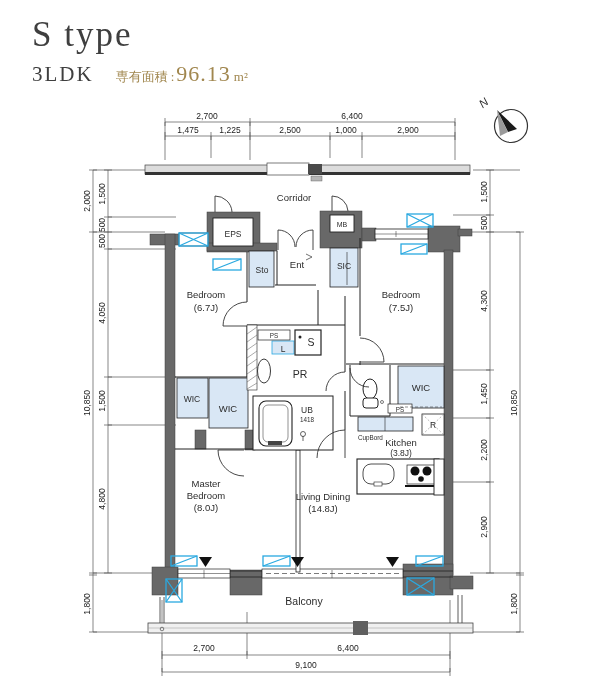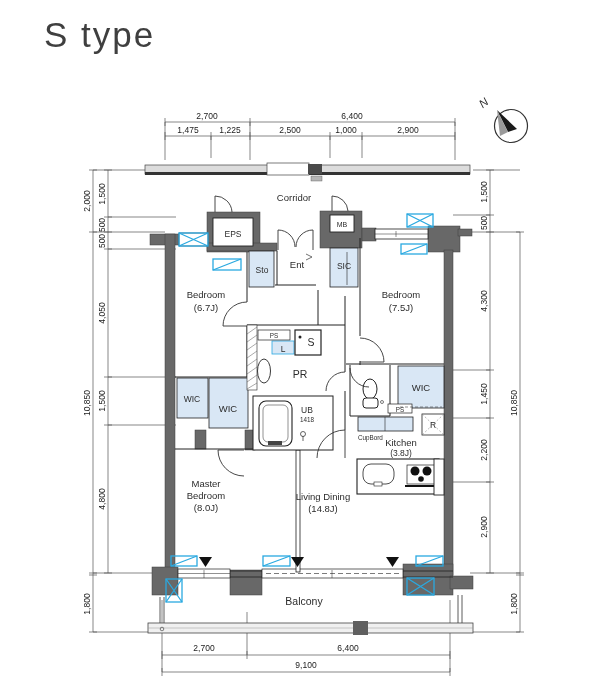--- a/index.html
+++ b/index.html
@@ -1,18 +1,18 @@
 <!DOCTYPE html>
 <html><head>
 <meta charset="utf-8">
 <style>
   html,body{margin:0;padding:0;background:#fff;}
   .canvas{position:relative;width:600px;height:700px;background:#ffffff;overflow:hidden;
           font-family:"Liberation Sans","DejaVu Sans",sans-serif;}
-  .hdr{position:absolute;left:44px;top:16px;}
+  .hdr{position:absolute;left:32px;top:16px;font-family:Liberation Serif, serif;}
   .hdr-title{font-size:35px;color:#3f3f3f;letter-spacing:2px;font-weight:400;line-height:1.1;}
   .hdr-sub{display:flex;align-items:baseline;margin-top:6px;}
   .hdr-ldk{font-size:21px;color:#3f3f3f;letter-spacing:2px;}
   .hdr-area-label{font-size:13px;color:#a1874f;margin-left:22px;}
   .hdr-colon{font-size:13px;color:#a1874f;margin-left:3px;margin-right:2px;}
   .hdr-area-value{font-size:22px;color:#a1874f;letter-spacing:1px;}
   .hdr-area-unit{font-size:13px;color:#a1874f;margin-left:3px;}
   svg text{font-family:"Liberation Sans","DejaVu Sans",sans-serif;fill:#2c2c2c;}
   .dim{font-size:8.5px;fill:#222;}
   .rm{font-size:9.5px;}
@@ -21,20 +21,27 @@
   .rm-xxs{font-size:6.3px;}
   .rm-l{font-size:10.5px;}
 </style>
 </head>
 <body>
 
 <div class="canvas">
 
   <div class="hdr">
     <div class="hdr-title">S type</div>
+    <div class="hdr-sub">
+      <span class="hdr-ldk">3LDK</span>
+      <span class="hdr-area-label">専有面積</span>
+      <span class="hdr-colon">:</span>
+      <span class="hdr-area-value">96.13</span>
+      <span class="hdr-area-unit">m²</span>
+    </div>
   </div>
 
   <svg width="600" height="700" viewBox="0 0 600 700" style="position:absolute;left:0;top:0;">
 
     <g stroke="#555" stroke-width="0.7" fill="none">
 
       <path d="M165 122 V160 M250 122 V160 M455 122 V160 M211 136 V158 M330 136 V158 M362 136 V158"></path>
 
       <path d="M165 122 H455 M165 136 H455"></path>
       <path d="M165 118 V126 M250 118 V126 M455 118 V126"></path>

